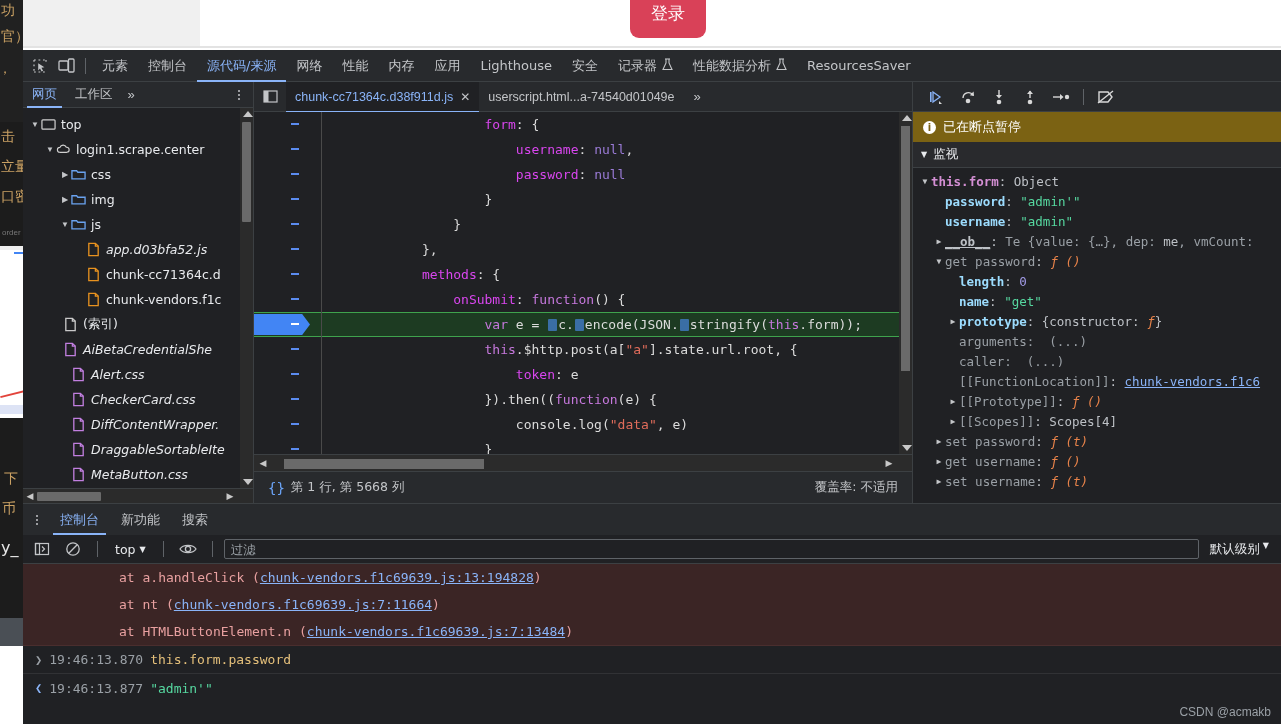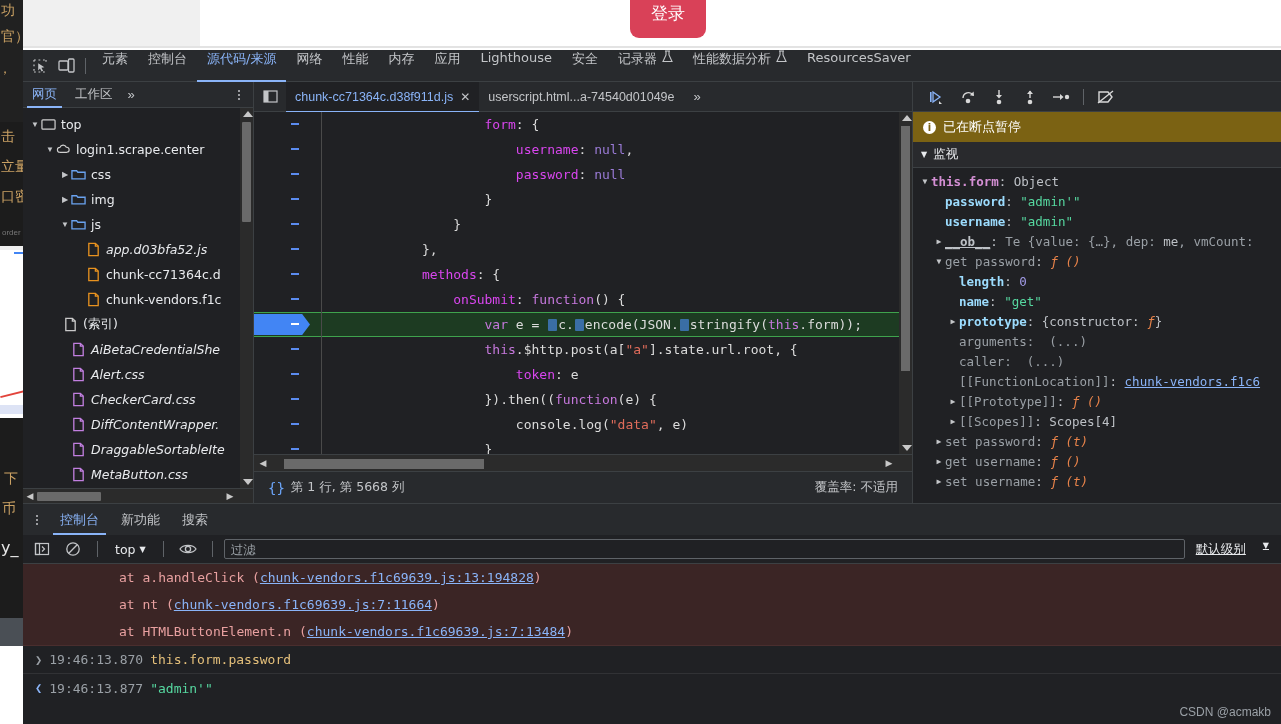--- a/index.html
+++ b/index.html
@@ -40,21 +40,21 @@
   }
 
   
   .main-tabbar {
     height:32px; background:#282a2d; display:flex; align-items:center;
     border-bottom:1px solid #3c4043; flex:0 0 auto; padding-left:4px;
   }
   .tb-icon { width:26px; height:26px; display:flex; align-items:center; justify-content:center; cursor:pointer; }
   .tb-sep { width:1px; height:16px; background:#5f6368; margin:0 6px; }
   .mtab {
-    height:32px; padding:0 10px; display:flex; align-items:flex-start;
+    height:32px; padding:0 10px; display:flex; align-items:center;
     font-size:13px; color:#c3c5c8; cursor:pointer; white-space:nowrap;
     font-family:"DejaVu Sans", sans-serif; position:relative;
   }
   .mtab.active { color:#8ab4f8; }
   .mtab.active::after {
     content:""; position:absolute; left:0; right:0; bottom:0; height:2px; background:#8ab4f8;
   }
   .mtab .flask { margin-left:5px; font-size:12px; }
 
   
@@ -166,22 +166,22 @@
   .dtab.active { color:#8ab4f8; }
   .dtab.active::after { content:""; position:absolute; left:4px; right:4px; bottom:0; height:2px; background:#8ab4f8; }
 
   .console-toolbar { height:29px; background:#202124; display:flex; align-items:center; gap:5px; padding:0 6px;
                      border-bottom:1px solid #3c4043; }
   .ctx-sel { display:flex; align-items:center; gap:4px; color:#e8eaed; font-size:12.5px; padding:0 6px; cursor:pointer;
              font-family:"DejaVu Sans", sans-serif;}
   .filter-input { flex:1 1 auto; height:20px; background:#202124; border:1px solid #5f6368; border-radius:2px;
                   color:#9aa0a6; font-size:12.5px; padding:0 6px; outline:none; font-family:"DejaVu Sans", sans-serif;}
   .filter-input::placeholder { color:#9aa0a6; }
-  .level-sel { display:flex; gap:17px; color:#e8eaed; font-size:12.5px; padding:0 6px; cursor:pointer;
-               white-space:nowrap; font-family:"DejaVu Sans", sans-serif;text-decoration:underline;}
+  .level-sel { display:flex; gap:3px; color:#e8eaed; font-size:12.5px; padding:0 6px; cursor:pointer;
+               white-space:nowrap; font-family:"DejaVu Sans", sans-serif;}
 
   .console-body { flex:1 1 auto; overflow:hidden; font-family:"DejaVu Sans Mono", monospace; font-size:13px; }
   .err-block { background:#3b2525; border-bottom:1px solid #4a2e2e; padding:0; }
   .err-line { height:27px; line-height:27px; padding-left:96px; color:#e8a0a0; white-space:pre; }
   .err-link { color:#8ab4f8; text-decoration:underline; }
   .cmd-line { height:28px; display:flex; align-items:center; gap:7px; padding-left:12px;
               border-bottom:1px solid #313235; color:#e8eaed; }
   .cmd-arrow { color:#9aa0a6; font-size:12px; }
   .cmd-time { color:#9aa0a6; }
   .cmd-expr { color:#e5c07b; }
@@ -385,21 +385,21 @@
               <div class="trow" style="padding-left: 28px;">
                 <span class="tw"></span>
                 <span style="flex: 0 0 auto; display: flex;">
                   <svg class="ico" viewBox="0 0 16 16">
                     <path d="M3 1.4 H10 L13 4.4 V14.6 H3 Z" stroke="#c9c9c9" stroke-width="1.4" fill="none"></path>
                     <path d="M10 1.4 V4.4 H13" stroke="#c9c9c9" stroke-width="1.4" fill="none"></path>
                   </svg>
                 </span>
                 <span class="tlabel">(索引)</span>
               </div>
-              <div class="trow" style="padding-left: 36px;">
+              <div class="trow" style="padding-left: 28px;">
                 <span class="tw"></span>
                 <span style="flex: 0 0 auto; display: flex;">
                   <svg class="ico" viewBox="0 0 16 16">
                     <path d="M3 1.4 H10 L13 4.4 V14.6 H3 Z" stroke="#c17fe0" stroke-width="1.4" fill="none"></path>
                     <path d="M10 1.4 V4.4 H13" stroke="#c17fe0" stroke-width="1.4" fill="none"></path>
                   </svg>
                 </span>
                 <span class="tlabel italic">AiBetaCredentialShe</span>
               </div>
               <div class="trow" style="padding-left: 36px;">

